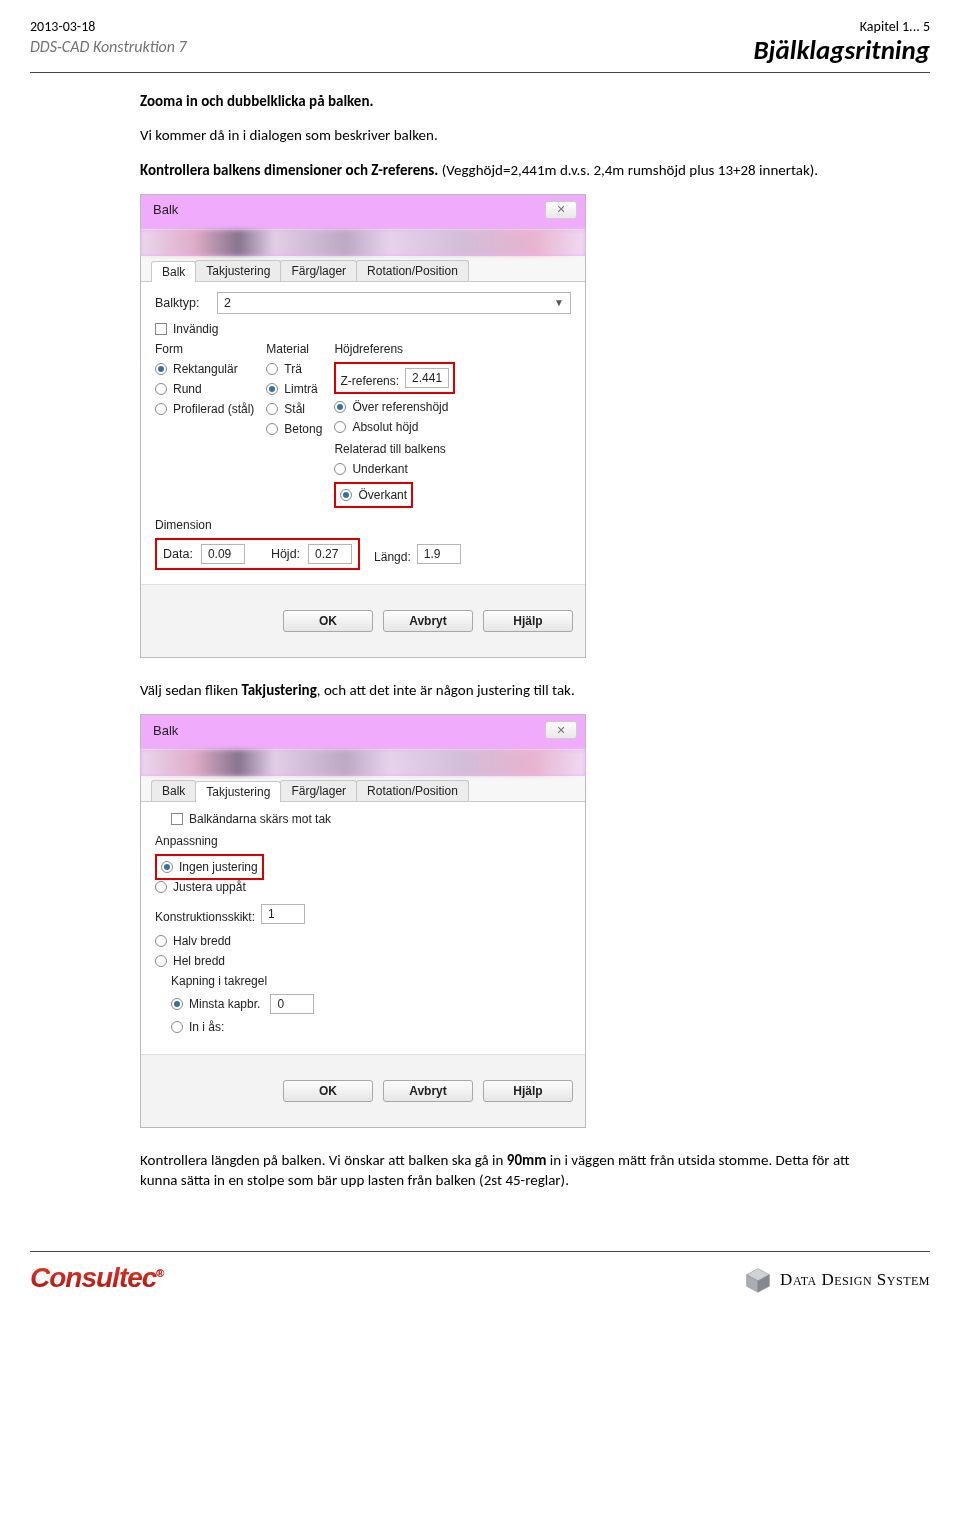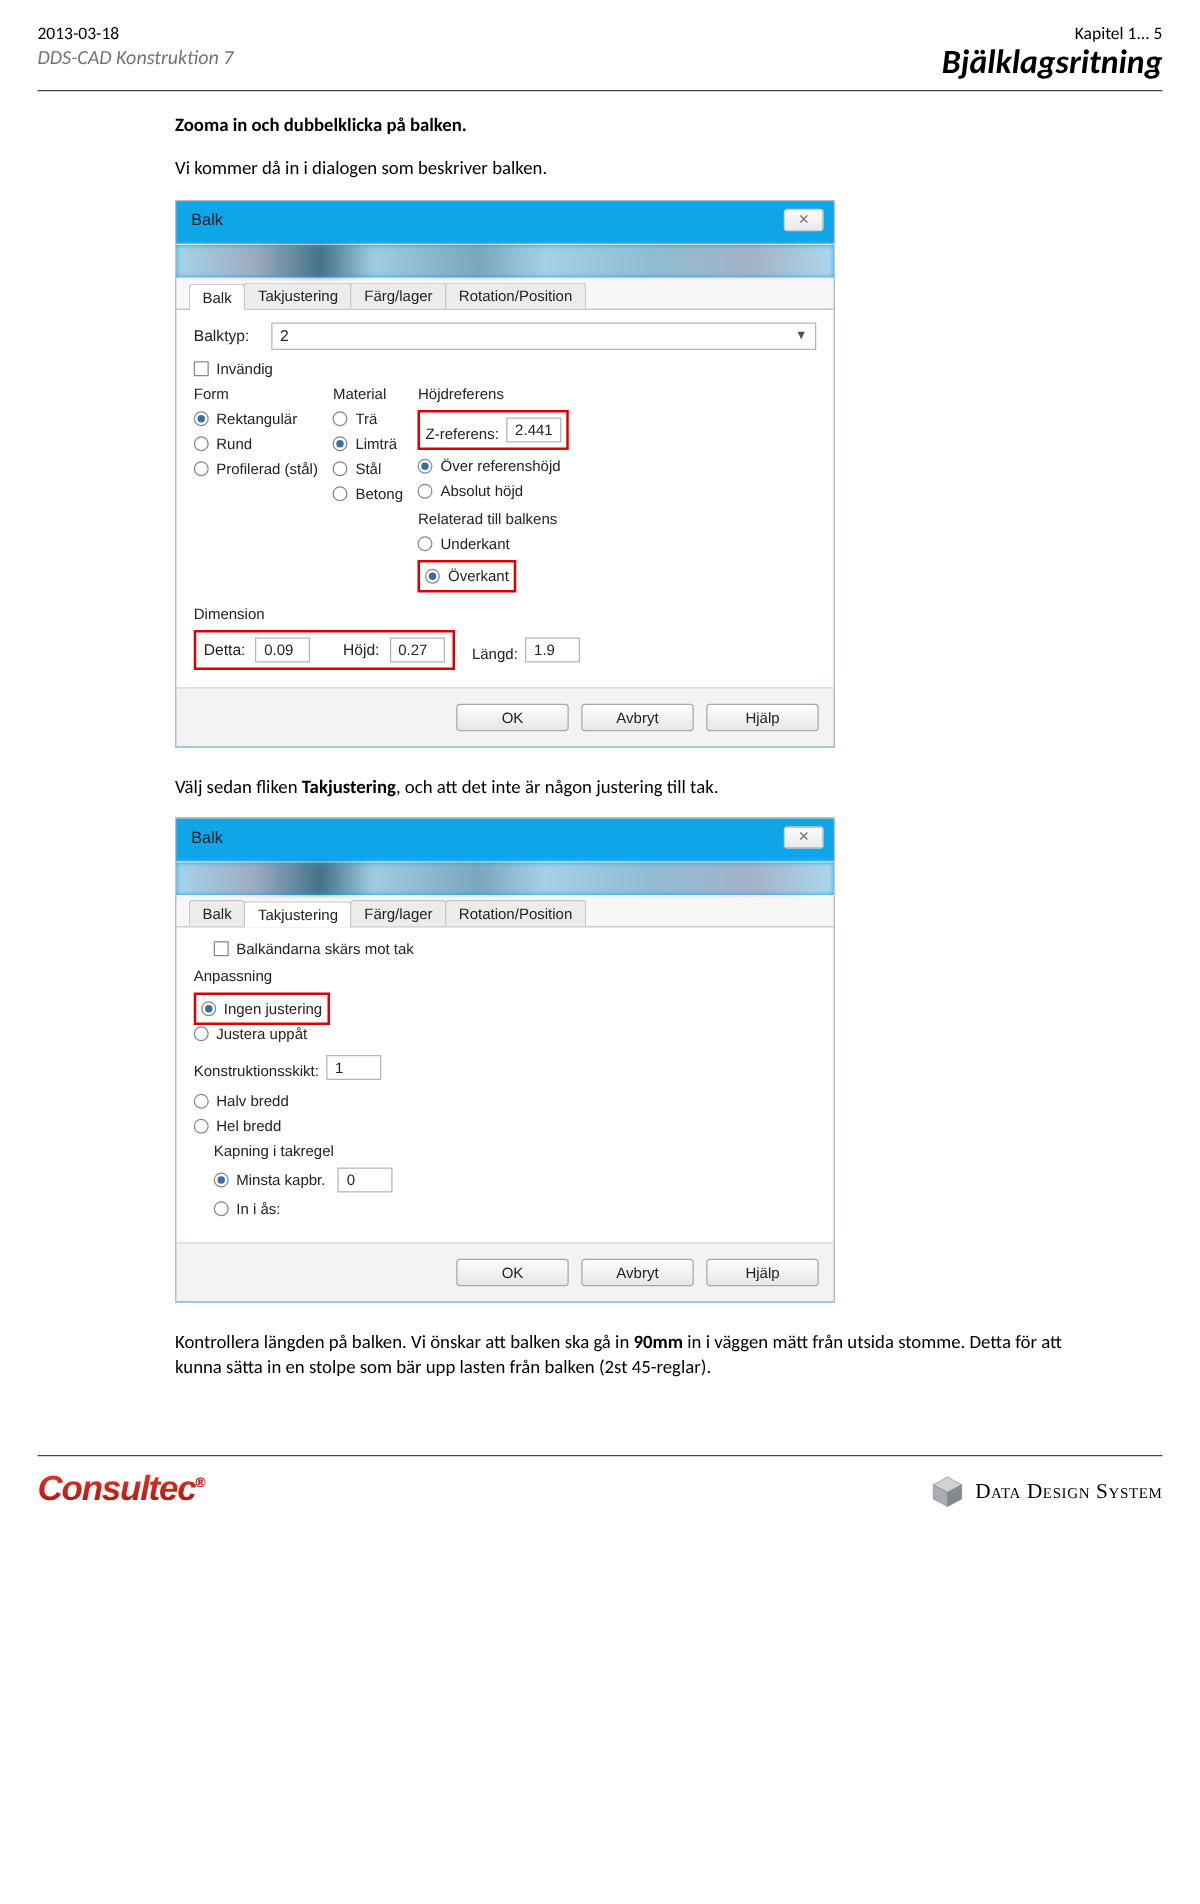--- a/index.html
+++ b/index.html
@@ -23,22 +23,22 @@
   .header-right .title { font-style: italic; font-weight: bold; font-size: 27px; margin-top: -2px; }
   .hr { border: none; border-top: 1.5px solid #444; margin: 6px 0 18px 0; }
 
   .content { margin-left: 110px; width: 720px; }
   .p { margin-bottom: 14px; line-height: 1.35; }
   .p b { font-weight: bold; }
 
   
   .dialog {
     border: 1px solid #bbb;
-    background: #0ea5e9;
-    width: 528px;
+    background: #f0abfc;
+    width: 446px;
     margin: 10px 0 22px 0;
     font-family: "Segoe UI", Arial, sans-serif;
     font-size: 12.5px;
     color: #222;
     position: relative;
   }
   .dialog .titlebar {
     display: flex;
     justify-content: space-between;
     align-items: center;
@@ -121,23 +121,24 @@
   .fieldrow { display: flex; align-items: flex-end; gap: 6px; font-size: 12px; }
   .groupname { font-size: 12px; margin: 10px 0 6px 0; }
   .dimrow {
     display: flex; align-items: center; gap: 8px;
     border: 2.5px solid #d80000;
     padding: 4px 6px;
     width: fit-content;
   }
   .btnrow {
     display: flex; justify-content: flex-end; gap: 10px;
-    padding: 12px 12px;
+    padding: 25px 12px;
     background: #f3f3f3;
     border-top: 1px solid #e0e0e0;
+    font-weight: bold;
   }
   .btn {
     border: 1px solid #a8a8a8;
     border-radius: 3px;
     padding: 3px 0;
     width: 90px;
     text-align: center;
     background: linear-gradient(#fdfdfd,#e6e6e6);
     font-size: 12px;
   }
@@ -185,20 +186,23 @@
     <div class="chapter">Kapitel 1... 5</div>
     <div class="title">Bjälklagsritning</div>
   </div>
 </div>
 <hr class="hr">
 
 <div class="content">
 
   <p class="p"><b>Zooma in och dubbelklicka på balken.</b></p>
   <p class="p">Vi kommer då in i dialogen som beskriver balken.</p>
+  <p class="p">
+    <b>Kontrollera balkens dimensioner och Z-referens.</b><span> (Vegghöjd=2,441m d.v.s. 2,4m rumshöjd plus 13+28 innertak).</span>
+  </p>
 
   <div class="dialog">
     <div class="titlebar">
       <span class="ttl">Balk</span>
       <span class="close-x">✕</span>
     </div>
     <div class="blurbar"></div>
 
     <div class="tabstrip">
       <div class="tab active">Balk</div>
@@ -286,21 +290,21 @@
                 <span class="dot"></span>
                 <span>Överkant</span>
               </div>
           </div>
         </div>
       </div>
 
       <div class="groupname">Dimension</div>
       <div style="display:flex; align-items:center; gap:14px;">
         <div class="dimrow">
-          <span>Detta:</span>
+          <span>Data:</span>
           <span class="field">0.09</span>
           <span style="margin-left:18px;">Höjd:</span>
           <span class="field">0.27</span>
         </div>
         <div class="fieldrow">
           <span>Längd:</span>
           <span class="field">1.9</span>
         </div>
       </div>
     </div>

